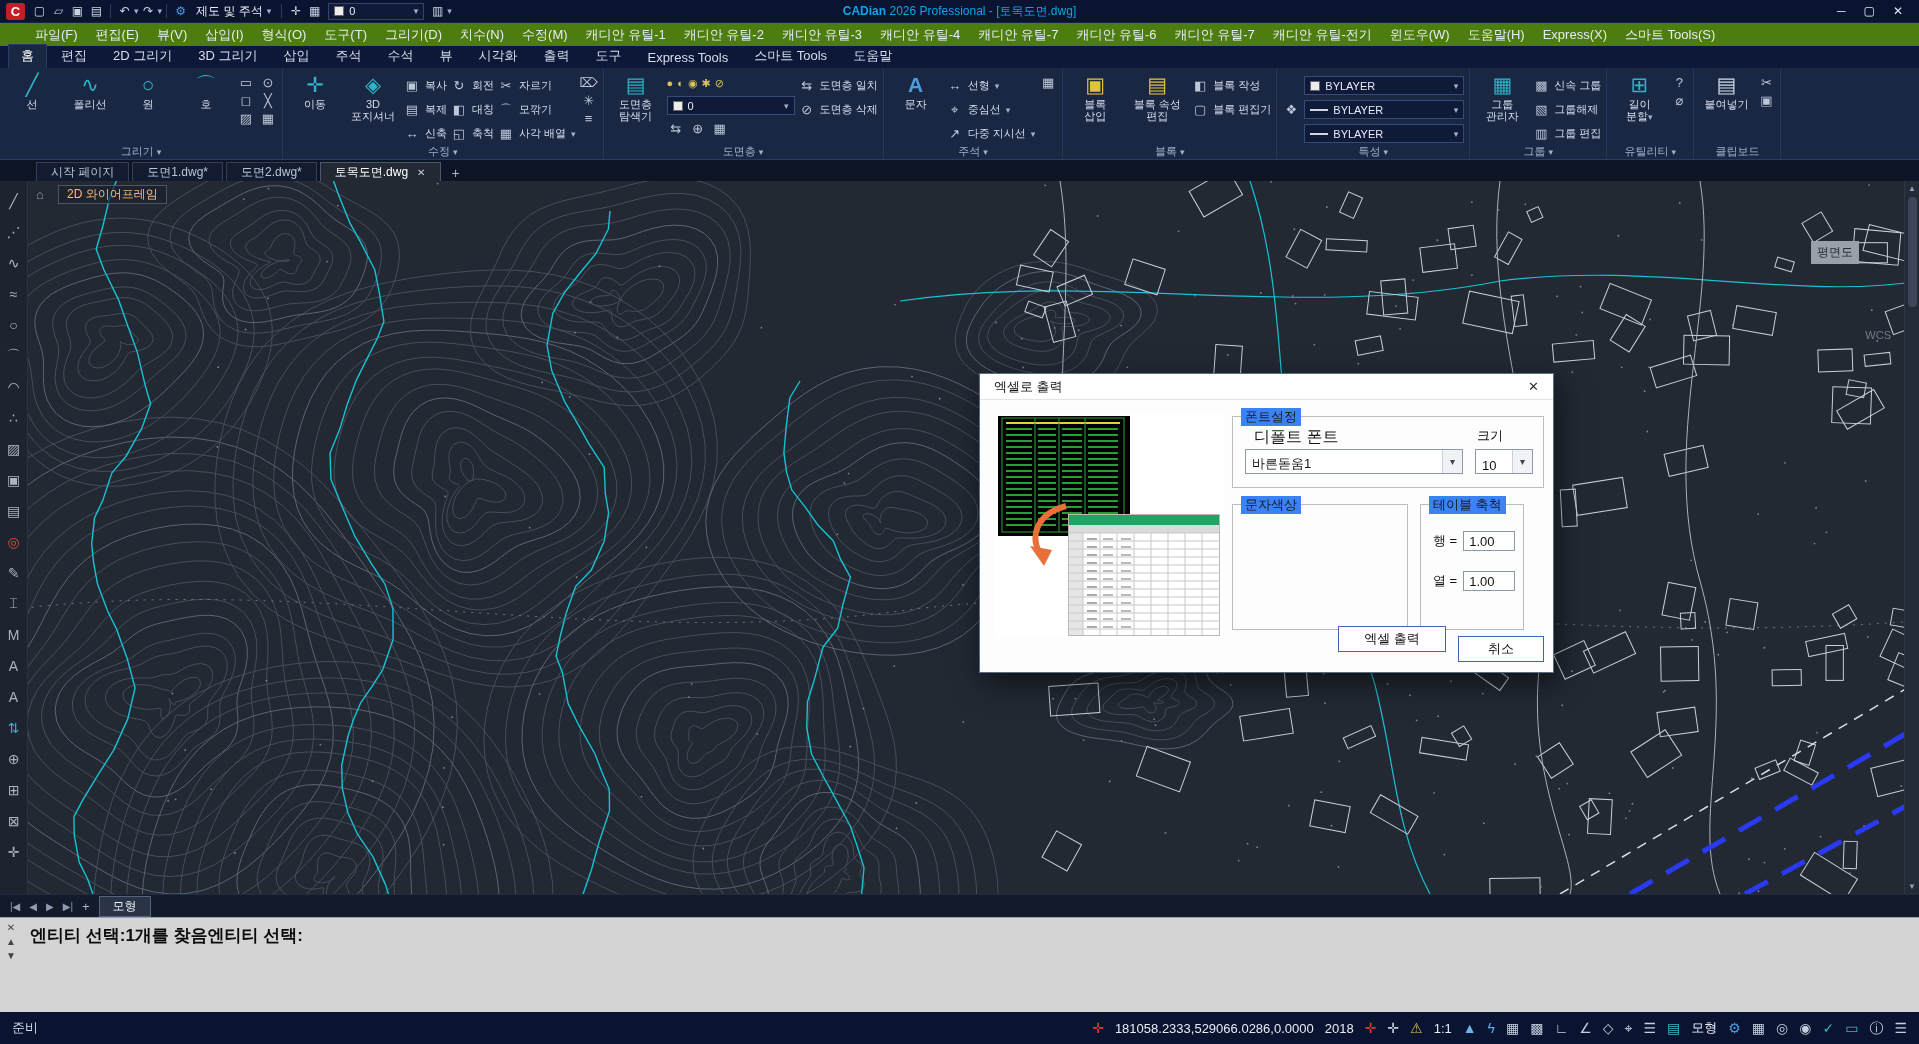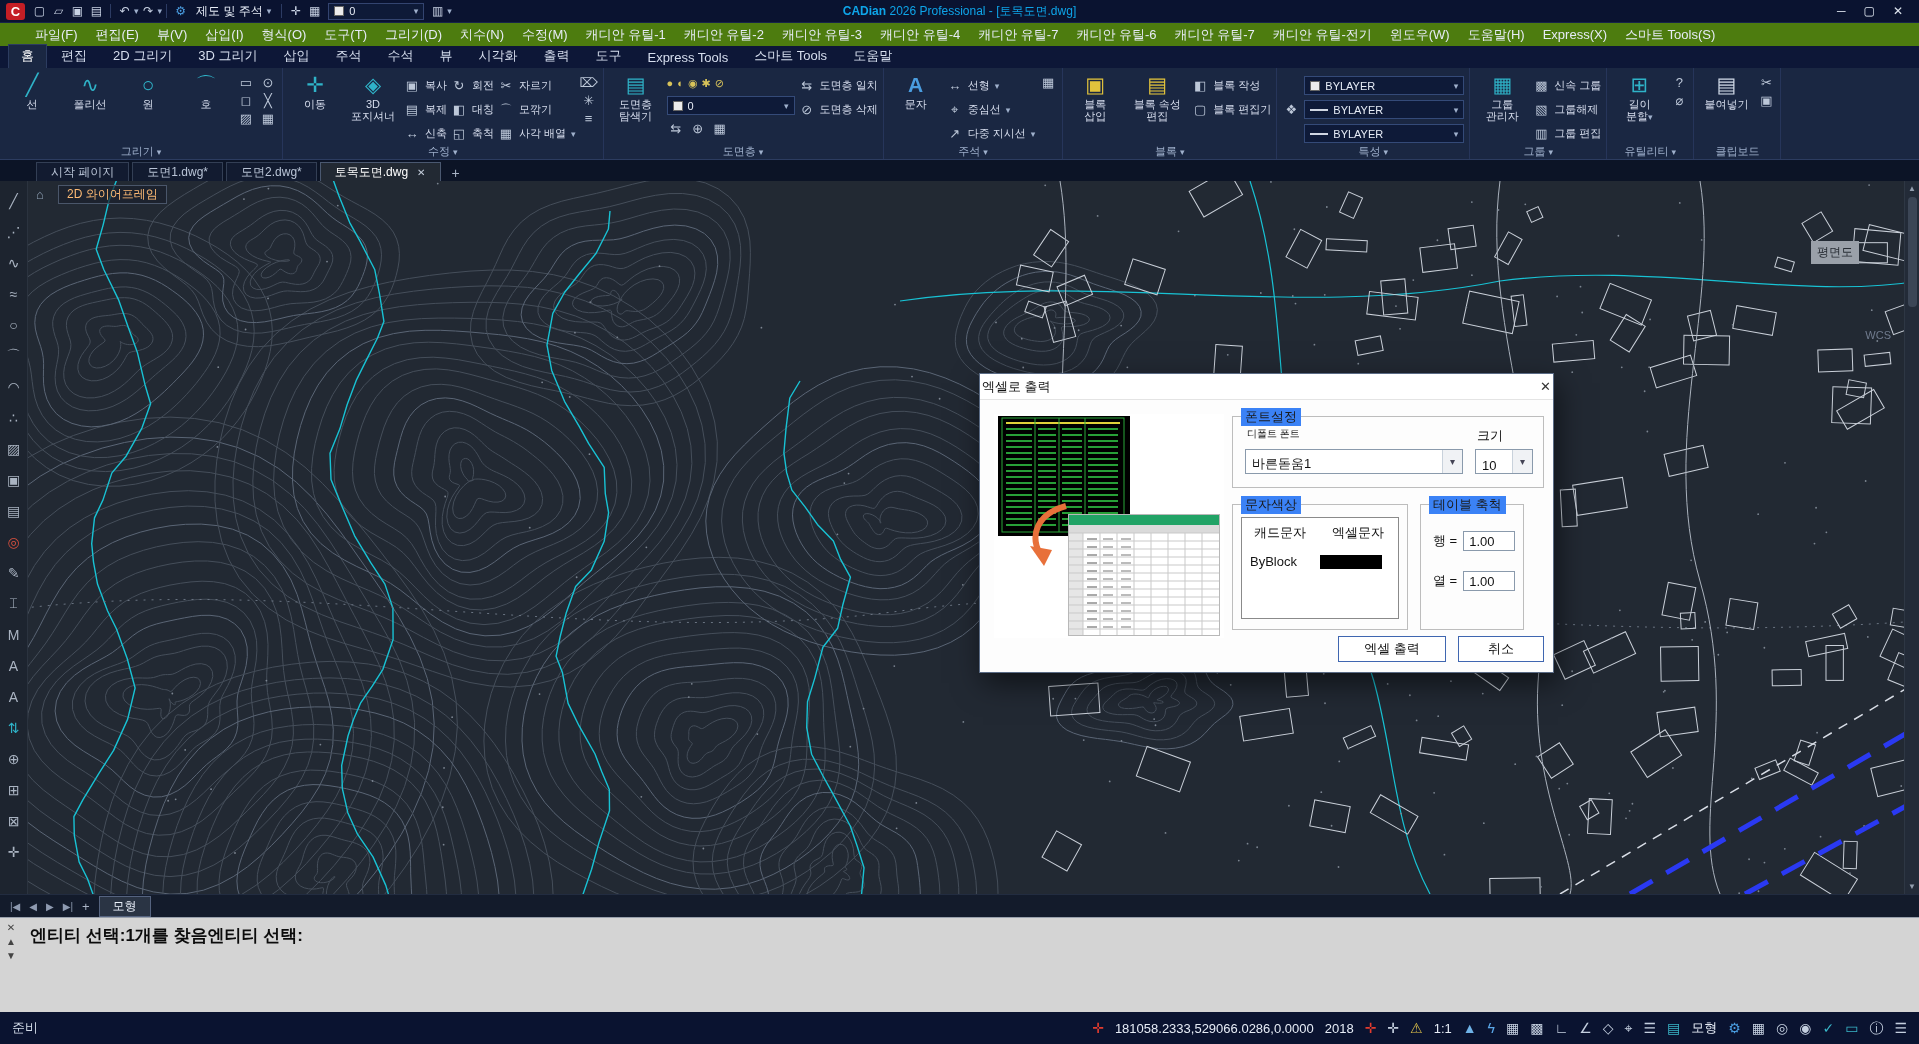--- a/index.html
+++ b/index.html
@@ -54,49 +54,49 @@
 .lefttools{position:absolute;left:0;top:0;bottom:0;width:28px;background:#1d242f;border-right:1px solid #2b333f;display:flex;flex-direction:column;align-items:center;padding-top:4px;z-index:5}
 .ltool{height:31px;font-size:14px;color:#aab4c2;display:flex;align-items:center}
 .vp-home{position:absolute;left:36px;top:6px;color:#8fa0b4;font-size:13px;z-index:5}
 .vp-label{position:absolute;left:58px;top:4px;border:1px solid #4a566a;color:#fdba74;font-size:12px;padding:0 8px;background:rgba(26,32,44,.7);z-index:5}
 .layout-badge{position:absolute;right:60px;top:60px;background:#9aa0a9;color:#262b33;font-size:12px;padding:3px 6px;z-index:5}
 .ucs-label{position:absolute;right:28px;top:148px;color:#707b8e;font-size:11px;z-index:5}
 .vscroll{position:absolute;right:0;top:0;bottom:0;width:15px;background:#232b38;border-left:1px solid #2e3744;display:flex;flex-direction:column;align-items:center;font-size:8px;color:#939eae;padding:3px 0;z-index:5}
 .vthumb{width:9px;height:110px;background:#3c4656;border-radius:4px;margin:4px 0 auto 0}
 
 .dialog{position:absolute;left:979px;top:373px;width:575px;height:300px;background:#fdfdfd;border:1px solid #5a6b85;box-shadow:4px 10px 28px rgba(0,0,0,.55);z-index:40;color:#141414}
-.dlg-title{height:26px;display:flex;align-items:center;padding:0 2px;font-size:13px;background:#fff;border-bottom:1px solid #e4e4e4;color:#111}
+.dlg-title{height:26px;display:flex;align-items:center;padding:0 14px;font-size:13px;background:#fff;border-bottom:1px solid #e4e4e4;color:#111}
 .dlg-close{margin-left:auto;font-size:13px;color:#333}
 .preview{position:absolute;left:14px;top:40px;width:230px;height:224px;background:#fff}
 .pv-cad{position:absolute;left:4px;top:2px;width:132px;height:120px;background:#000}
 .pv-xls{position:absolute;left:74px;top:100px;width:152px;height:122px;background:#fff;border:1px solid #b8b8b8}
 .pv-arrow{position:absolute;left:28px;top:86px;z-index:3}
 .grpbox{position:absolute;border:1px solid #bdbdbd}
 .grp-title{position:absolute;top:-9px;left:8px;background:#3b82f6;padding:0 4px;font-size:13px;color:#1a1a1a}
 .fontgrp{left:252px;top:42px;width:312px;height:72px}
-.fg-flab{position:absolute;left:14px;top:10px;font-size:10px}
+.fg-flab{position:absolute;left:21px;top:10px;font-size:16px}
 .fg-slab{position:absolute;left:244px;top:10px;font-size:13px}
 .combo{display:flex;align-items:flex-end;border:1px solid #8a9aac;background:#fff;font-size:13px;padding-left:6px;color:#111}
 .cv{flex:1;white-space:nowrap;overflow:hidden}
 .cmb-btn{width:20px;align-self:stretch;border-left:1px solid #c9d2dc;background:#f0f2f5;display:flex;align-items:center;justify-content:center;font-size:10px;color:#445}
 .fg-fcombo{position:absolute;left:12px;top:32px;width:218px;height:25px}
 .fg-scombo{position:absolute;left:242px;top:32px;width:58px;height:25px}
 .colorgrp{left:252px;top:130px;width:176px;height:126px}
 .clist{position:absolute;left:8px;top:12px;right:8px;bottom:10px;border:1px solid #8a8a8a;background:#fff}
 .clist-head{display:flex;font-size:13px;padding:6px 0 2px}
 .ch1{width:76px;text-align:center}.ch2{flex:1;text-align:center}
 .crow{display:flex;align-items:center;font-size:13px;padding-top:10px}
 .cn{width:70px;padding-left:8px}
 .cswatch{width:62px;height:14px;background:#000;margin-left:8px}
 .scalegrp{left:440px;top:130px;width:104px;height:126px}
 .srow{position:absolute;left:12px;display:flex;align-items:center;gap:6px;font-size:13px}
 .srow input{width:52px;height:20px;border:1px solid #8a9aac;font-size:13px;padding-left:5px;font-family:"Liberation Sans",sans-serif;color:#111}
 .srow1{top:26px}.srow2{top:66px}
 .dlg-btn{position:absolute;height:26px;background:#fff;border:1px solid #3f66b0;font-size:13px;display:flex;align-items:center;justify-content:center;color:#111}
-.btn-export{left:358px;top:262px;width:108px}
+.btn-export{left:358px;top:252px;width:108px}
 .btn-cancel{left:478px;top:262px;width:86px}
 
 .modelbar{height:23px;background:#131b2b;display:flex;align-items:center;gap:9px;padding-left:10px;border-top:1px solid #222c40}
 .mnav{color:#8e9ab0;font-size:10px}
 .mplus{color:#aab4c6;font-size:13px}
 .mtab{background:#2a3444;border:1px solid #55637f;color:#eaf0fa;font-size:12px;padding:1px 13px}
 
 .cmdarea{position:relative;height:95px;background:#d4d4d4;border-top:1px solid #98a0ac}
 .cmd-gutter{position:absolute;left:0;top:0;bottom:0;width:22px;display:flex;flex-direction:column;align-items:center;padding-top:4px;gap:3px;color:#444;font-size:10px}
 .cmd-lines{padding:4px 0 0 30px}
@@ -1158,30 +1158,20 @@
       <span class="cmb-btn">▾</span>
     </div>
     <div class="combo fg-scombo">
       <span class="cv">10</span>
       <span class="cmb-btn">▾</span>
     </div>
   </div>
 
   <div class="grpbox colorgrp">
     <div class="grp-title">문자색상</div>
-    <div class="clist">
-      <div class="clist-head">
-        <span class="ch1">캐드문자</span>
-        <span class="ch2">엑셀문자</span>
-      </div>
-      <div class="crow">
-        <span class="cn">ByBlock</span>
-        <span class="cswatch"></span>
-      </div>
-    </div>
   </div>
 
   <div class="grpbox scalegrp">
     <div class="grp-title">테이블 축척</div>
     <div class="srow srow1">
       <span>행 =</span>
       <input value="1.00" style="">
     </div>
     <div class="srow srow2">
       <span>열 =</span>

